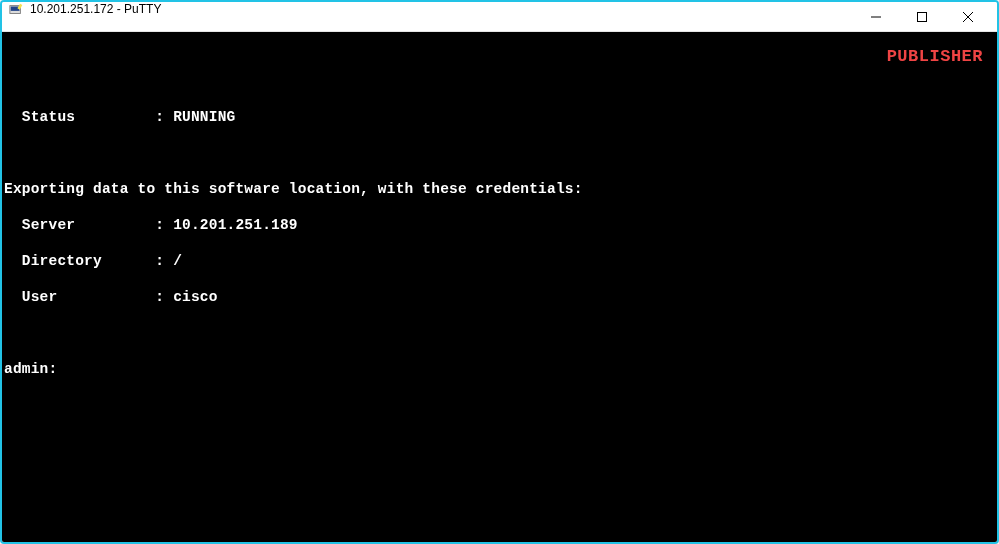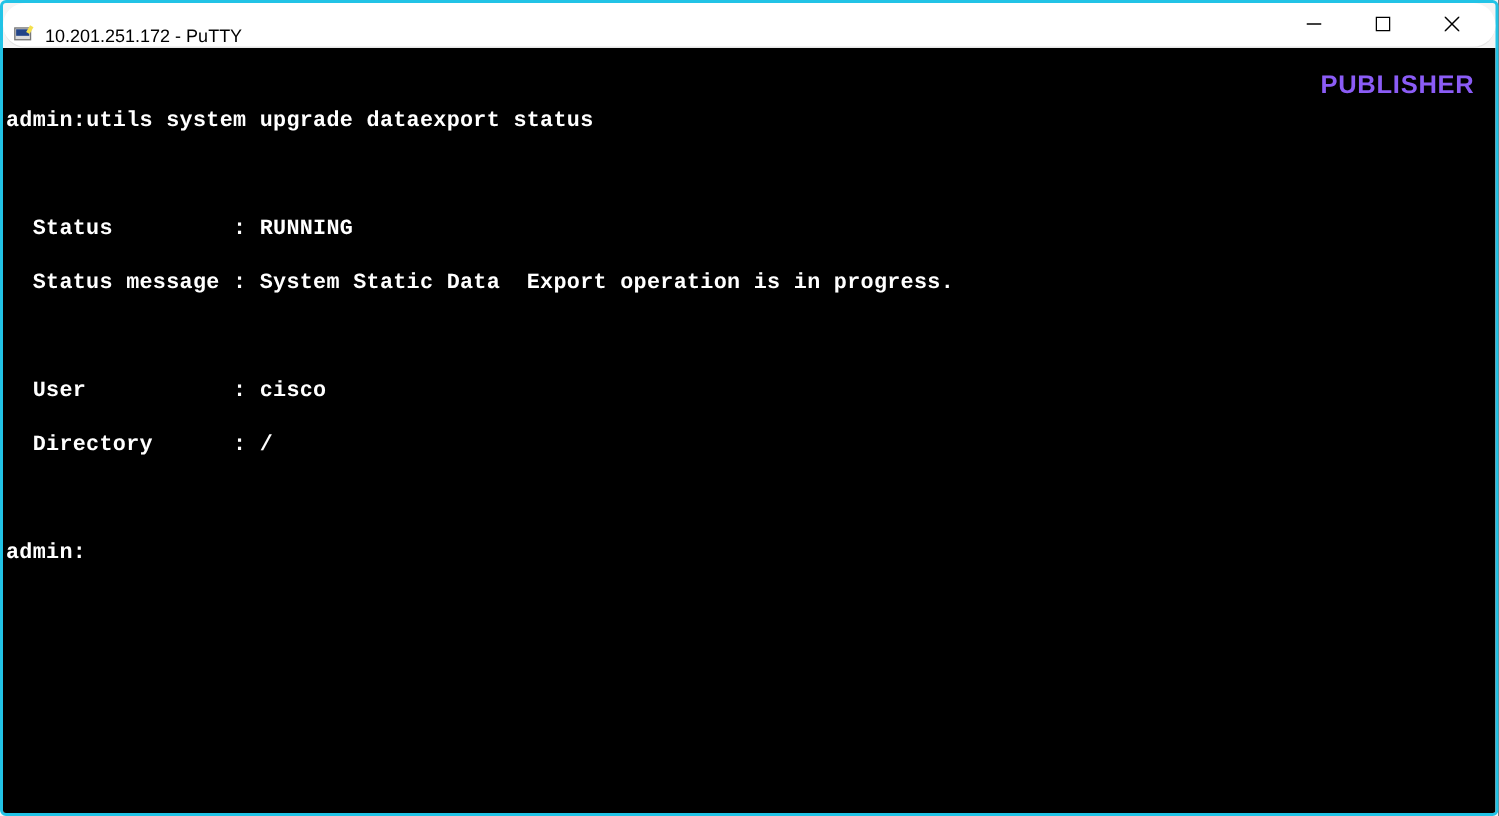--- a/index.html
+++ b/index.html
@@ -10,24 +10,23 @@
       font-family: "Segoe UI", Tahoma, sans-serif;
       border: 2px solid #22c3e6;
       border-radius: 4px;
       overflow: hidden;
       position: relative;
     }
     .titlebar {
       height: 30px;
       background: #fff;
       display: flex;
-      align-items: flex-end;
+      align-items: flex-start;
       padding: 0 6px;
       border-bottom: 1px solid #e5e5e5;
-      border-radius: 15px;
     }
     .app-icon {
       width: 16px;
       height: 16px;
       margin-right: 6px;
       display:flex;align-items:center;justify-content:center;
     }
     .title-text {
       font-size: 12px;
       color: #000;
@@ -56,22 +55,22 @@
       font-weight: bold;
       letter-spacing: 0.2px;
       white-space: pre;
       overflow: hidden;
       position: relative;
     }
     .publisher {
       position: absolute;
       right: 14px;
       top: 16px;
-      color: #8b5cf6;
-      font-family: Liberation Sans, sans-serif;
+      color: #ef4444;
+      font-family: Liberation Mono, monospace;
       font-weight: bold;
       font-size: 17px;
       letter-spacing: 0.5px;
     }
     .line { white-space: pre; }
   </style>
 </head>
 <body>
 
 <div class="titlebar">
@@ -98,27 +97,27 @@
         <svg width="10" height="10">
           <line x1="0" y1="0" x2="10" y2="10" stroke="#000" stroke-width="1"></line>
           <line x1="10" y1="0" x2="0" y2="10" stroke="#000" stroke-width="1"></line>
         </svg>
       </div>
   </div>
 </div>
 
 <div class="terminal">
   <div class="publisher">PUBLISHER</div>
-<div class="line"><span>admin:</span><span>utils system upgrade dataexport status</span></div>
 <div class="line"> </div>
 <div class="line"><span>  Status         : </span><span>RUNNING</span></div>
-<div class="line"><span>  Status message : </span><span>System Static Data  Export operation is in progress.</span></div>
 <div class="line"> </div>
+<div class="line">Exporting data to this software location, with these credentials:</div>
+<div class="line"><span>  Server         : </span><span>10.201.251.189</span></div>
+<div class="line"><span>  Directory      : </span><span>/</span></div>
 <div class="line"><span>  User           : </span><span>cisco</span></div>
-<div class="line"><span>  Directory      : </span><span>/</span></div>
 <div class="line"> </div>
 <div class="line"><span>admin:</span></div>
 
 
 
 
 
 
 
 

